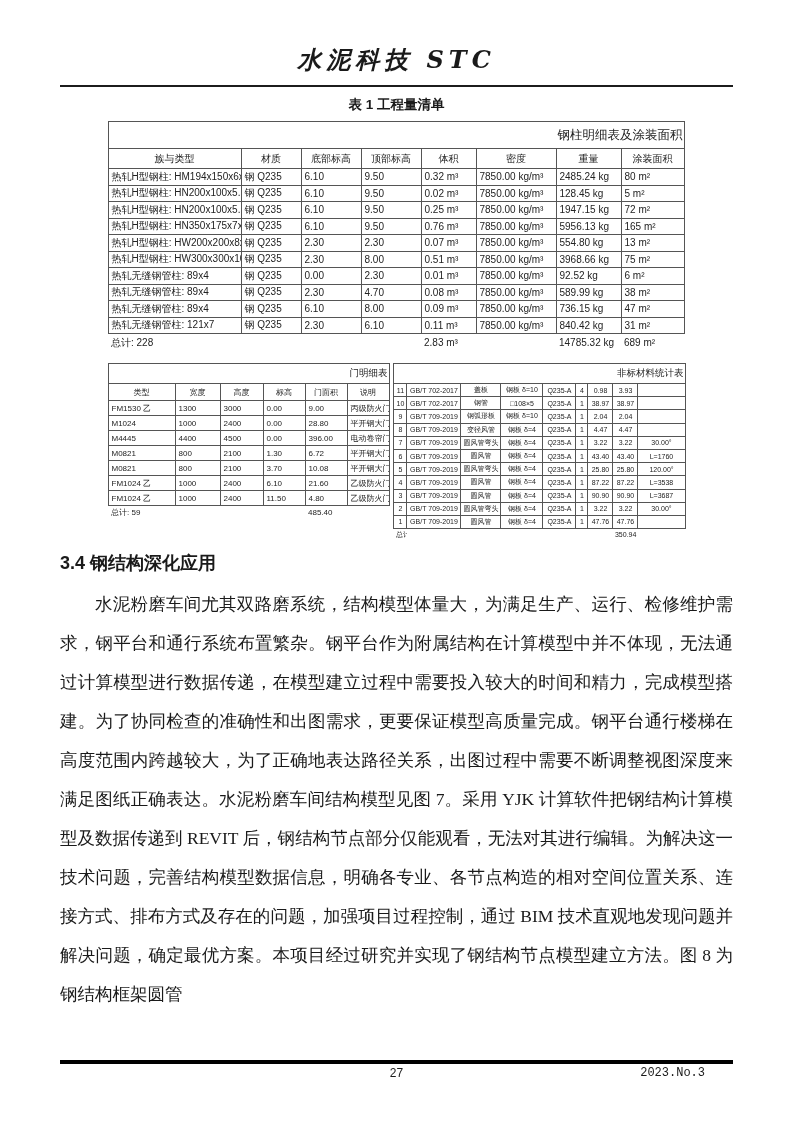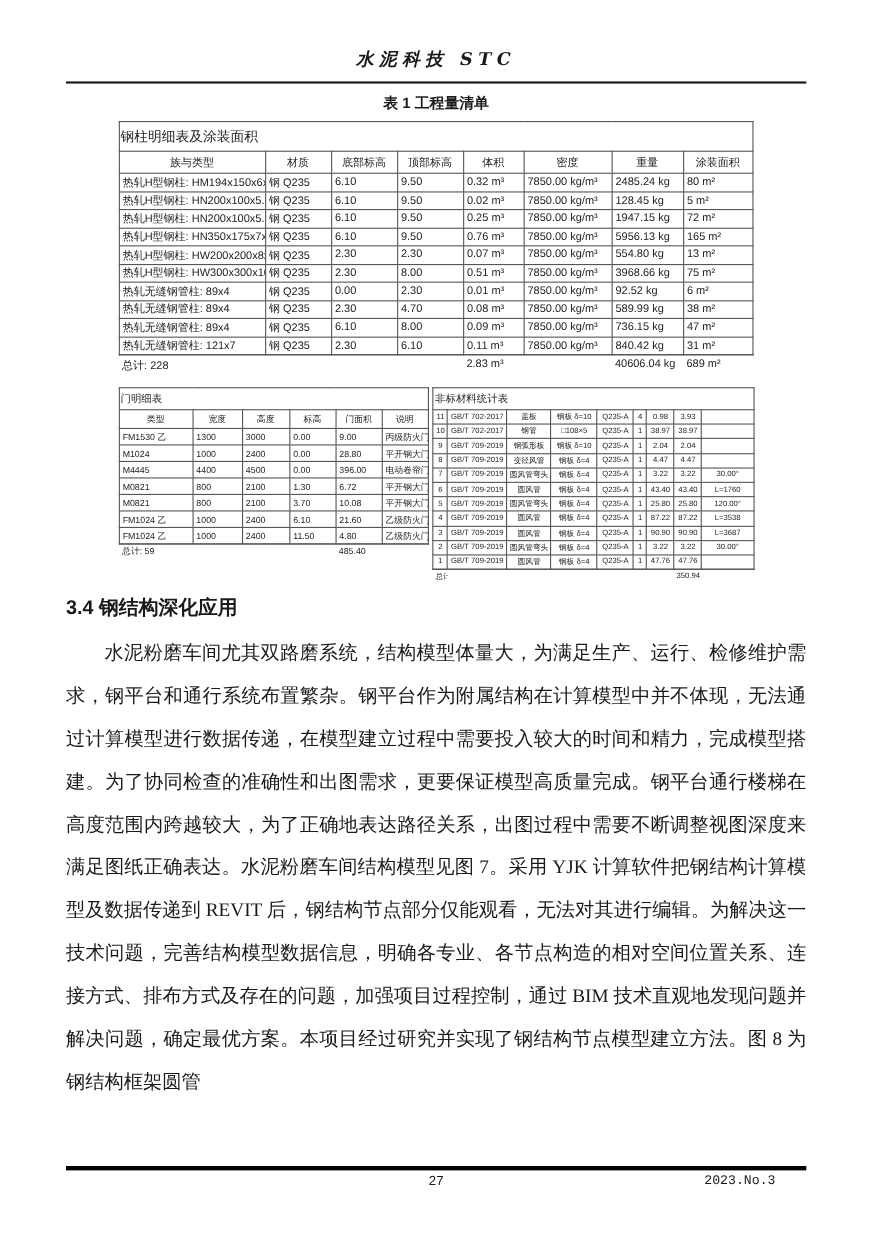--- a/index.html
+++ b/index.html
@@ -5,33 +5,33 @@
   html,body{margin:0;padding:0;background:#888;}
   .page{
     width:793px;height:1122px;background:#ffffff;position:relative;
     margin:0 auto;overflow:hidden;
     font-family:"Liberation Serif",serif;color:#1a1a1a;
   }
   .content{padding:30px 60px 0 60px;}
   
   .journal-title{
     text-align:center;font-family:"DejaVu Serif",serif;
-    font-size:16px;font-weight:bold;font-style:italic;
+    font-size:24px;font-weight:bold;font-style:italic;
     letter-spacing:5px;margin-top:14px;
   }
   .header-rule{border:none;border-top:2px solid #1c1c1c;margin:9px 0 0 0;}
   .table-caption{
     text-align:center;font-family:"Liberation Sans",sans-serif;
     font-size:13.5px;font-weight:bold;margin-top:9px;
   }
   
   .tables-wrap{width:578px;margin:7px auto 0 auto;font-family:"Liberation Sans",sans-serif;color:#222;}
   table{border-collapse:collapse;table-layout:fixed;}
   td,th{border:1px solid #555;overflow:hidden;white-space:nowrap;font-weight:normal;}
-  .tbl-title th{text-align:left;font-size:12.5px;border:1px solid #555;}
+  .tbl-title th{text-align:right;font-size:12.5px;border:1px solid #555;}
   
   .steel{width:576px;font-size:10px;}
   .steel .tbl-title th{height:24px;}
   .steel thead .hdr th{height:17px;text-align:center;}
   .steel tbody td{height:15.5px;padding:0 3px;text-align:left;}
   .steel tfoot td{border:none;height:17px;padding:0 3px;font-size:10px;}
   
   .subtables{display:flex;justify-content:space-between;margin-top:12px;align-items:flex-start;}
   .door{width:281px;font-size:8px;}
   .door .tbl-title th{height:17px;font-size:9.5px;}
@@ -202,21 +202,21 @@
             </tr>
           </tbody>
         <tfoot>
             <tr>
               <td>总计: 228</td>
               <td></td>
               <td></td>
               <td></td>
               <td>2.83 m³</td>
               <td></td>
-              <td>40606.04 kg</td>
+              <td>14785.32 kg</td>
               <td>689 m²</td>
             </tr>
           </tfoot>
       </table>
 
       <div class="subtables">
 
         <table class="door">
           <colgroup>
             <col style="width:67px">

